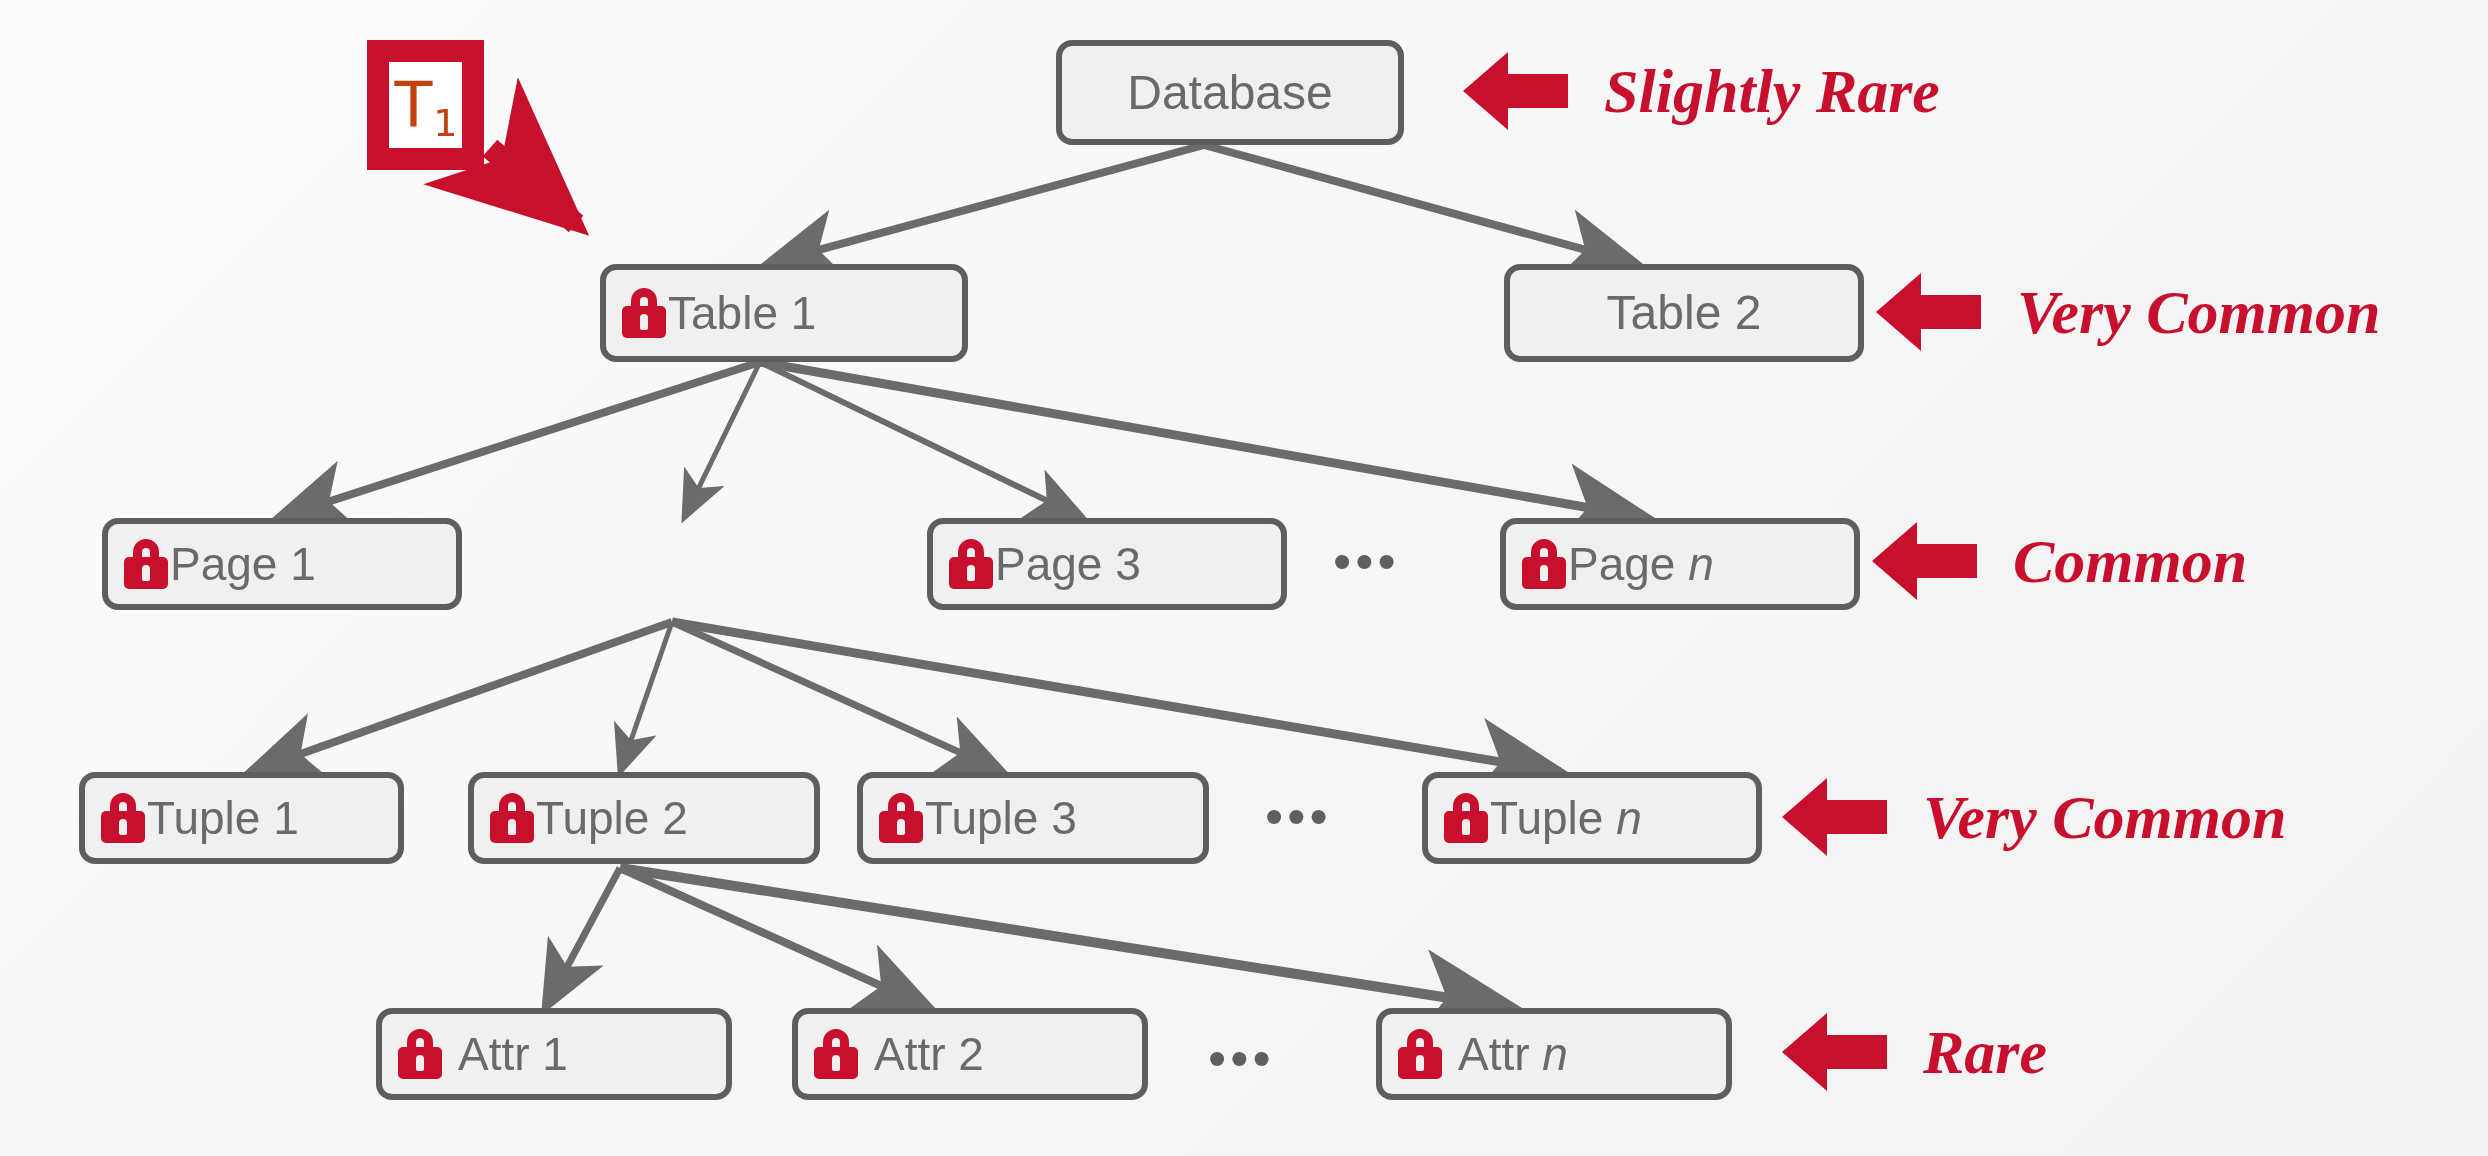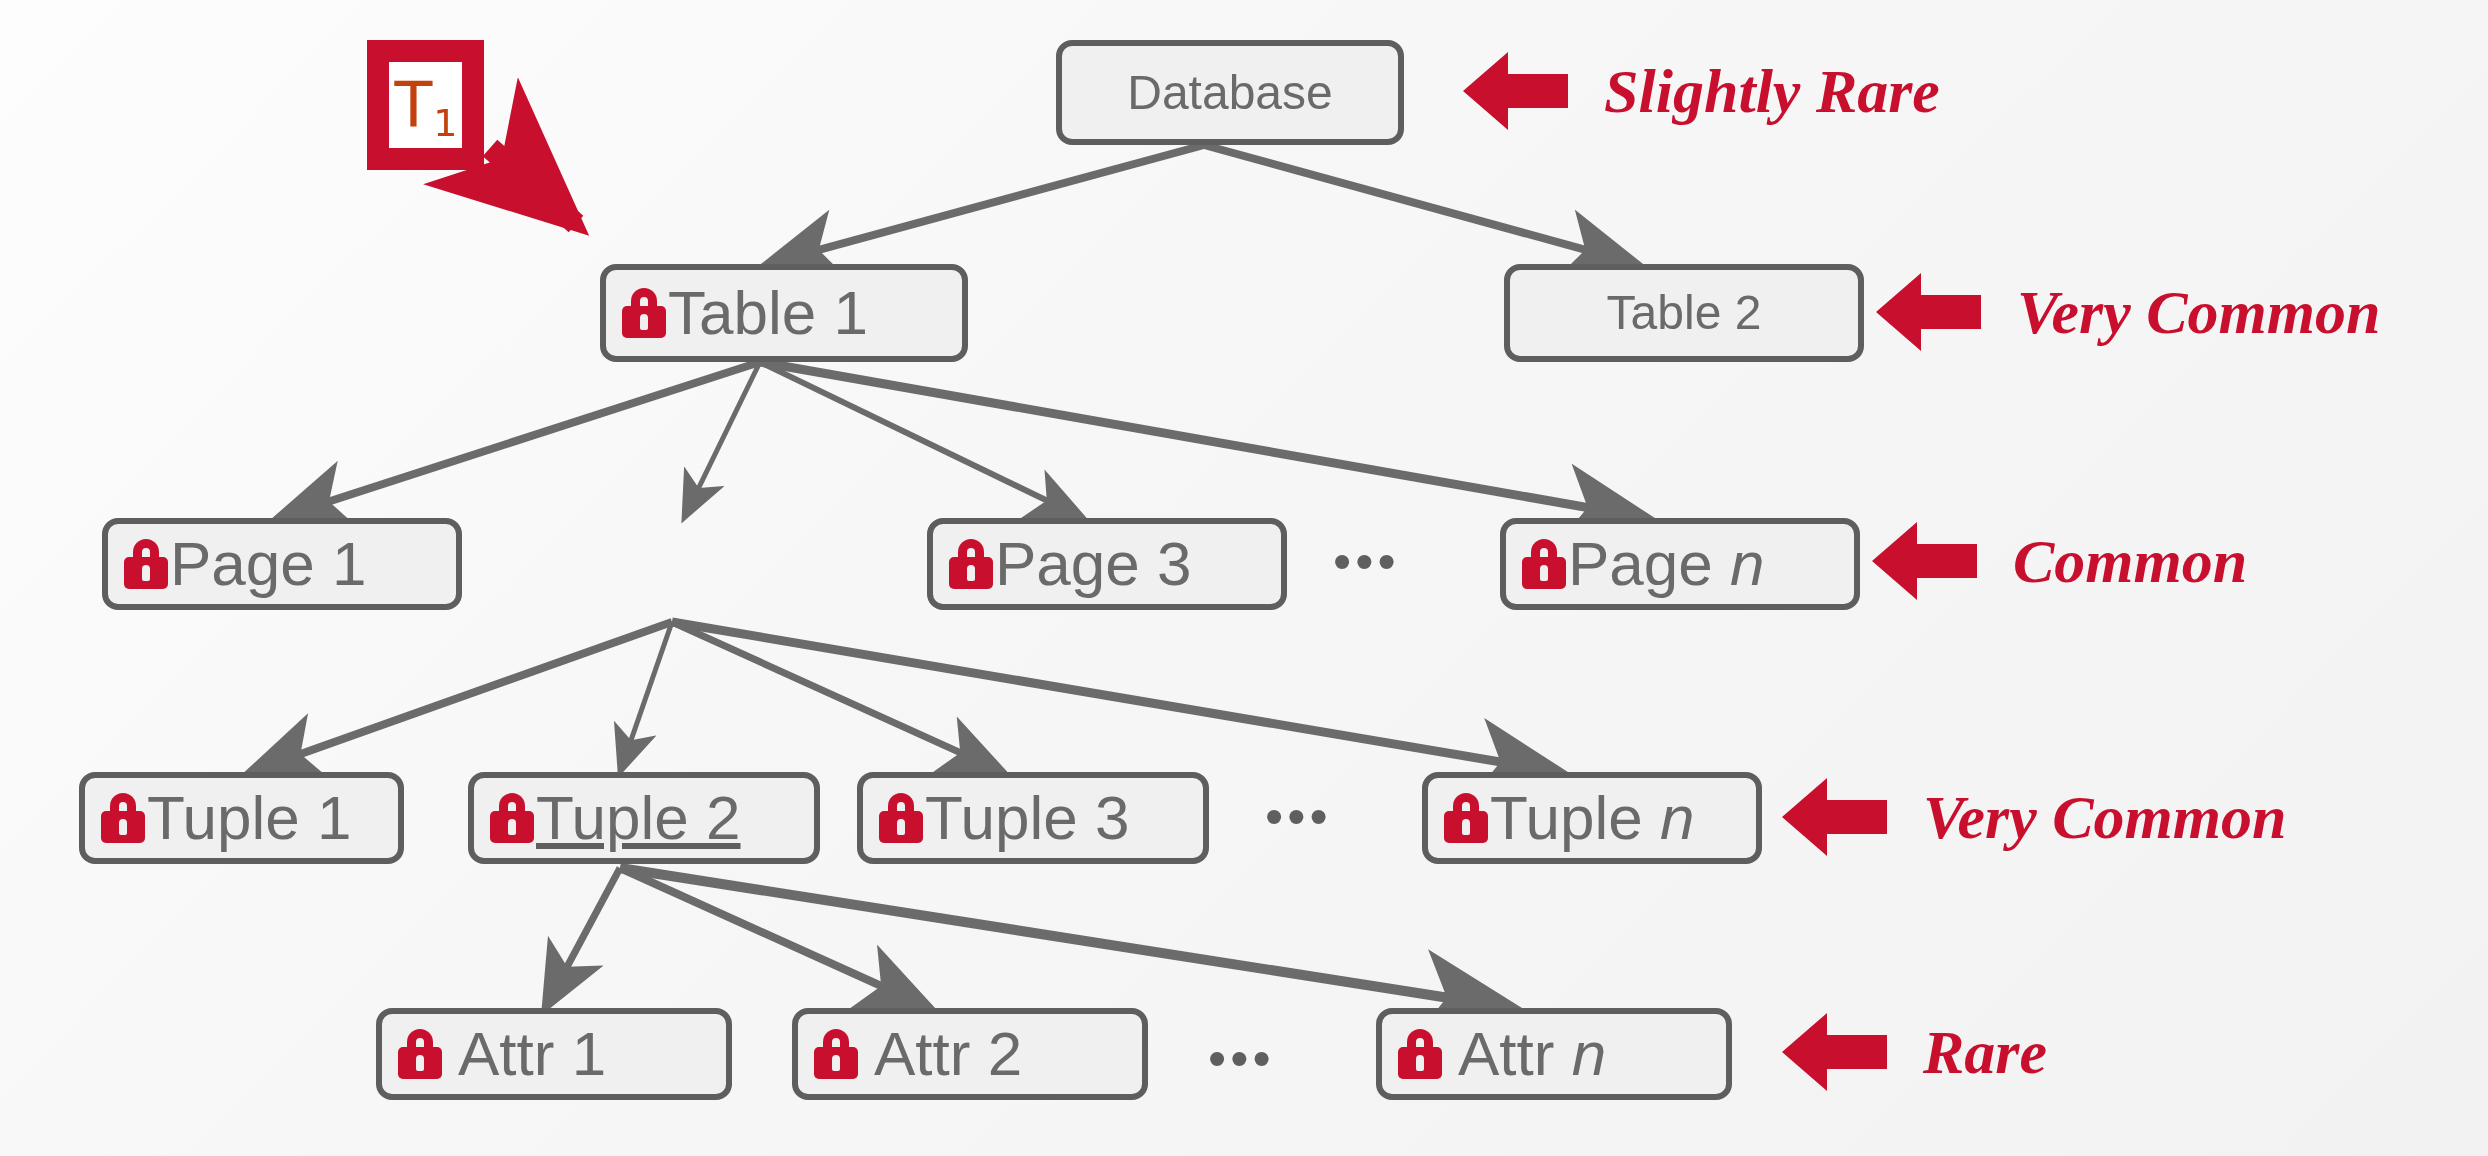--- a/index.html
+++ b/index.html
@@ -30,21 +30,21 @@
     background: #f0f0f0;
     border: 6px solid #5e5e5e;
     border-radius: 16px;
     display: flex;
     align-items: center;
     color: #5f5f5f;
     z-index: 5;
     margin-left: 24px;
   }
   .node .label {
-    font-size: 62px;
+    font-size: 46px;
     line-height: 1;
     color: #6a6a6a;
     white-space: nowrap;
   }
   .node.center { justify-content: center; }
   .node.center .label { font-size: 48px; }
   .node.icon-node { padding-left: 16px; }
   .node.icon-node.gap .label { margin-left: 14px; }
   .label i { font-style: italic; }
 
@@ -268,21 +268,21 @@
 
   <div class="node icon-node" style="left:55px; top:772px; width:325px; height:92px;">
     <span class="lock">
       <span class="shackle"></span>
         <span class="body"></span>
         <span class="keyhole"></span>
     </span>
     <span class="label">Tuple 1</span>
   </div>
 
-  <div class="node icon-node" style="left:444px; top:772px; width:352px; height:92px;text-decoration:underline;">
+  <div class="node icon-node" style="left:444px; top:772px; width:352px; height:92px;">
     <span class="lock">
       <span class="shackle"></span>
         <span class="body"></span>
         <span class="keyhole"></span>
     </span>
     <span class="label">Tuple 2</span>
   </div>
 
   <div class="node icon-node" style="left:833px; top:772px; width:352px; height:92px;">
     <span class="lock">

